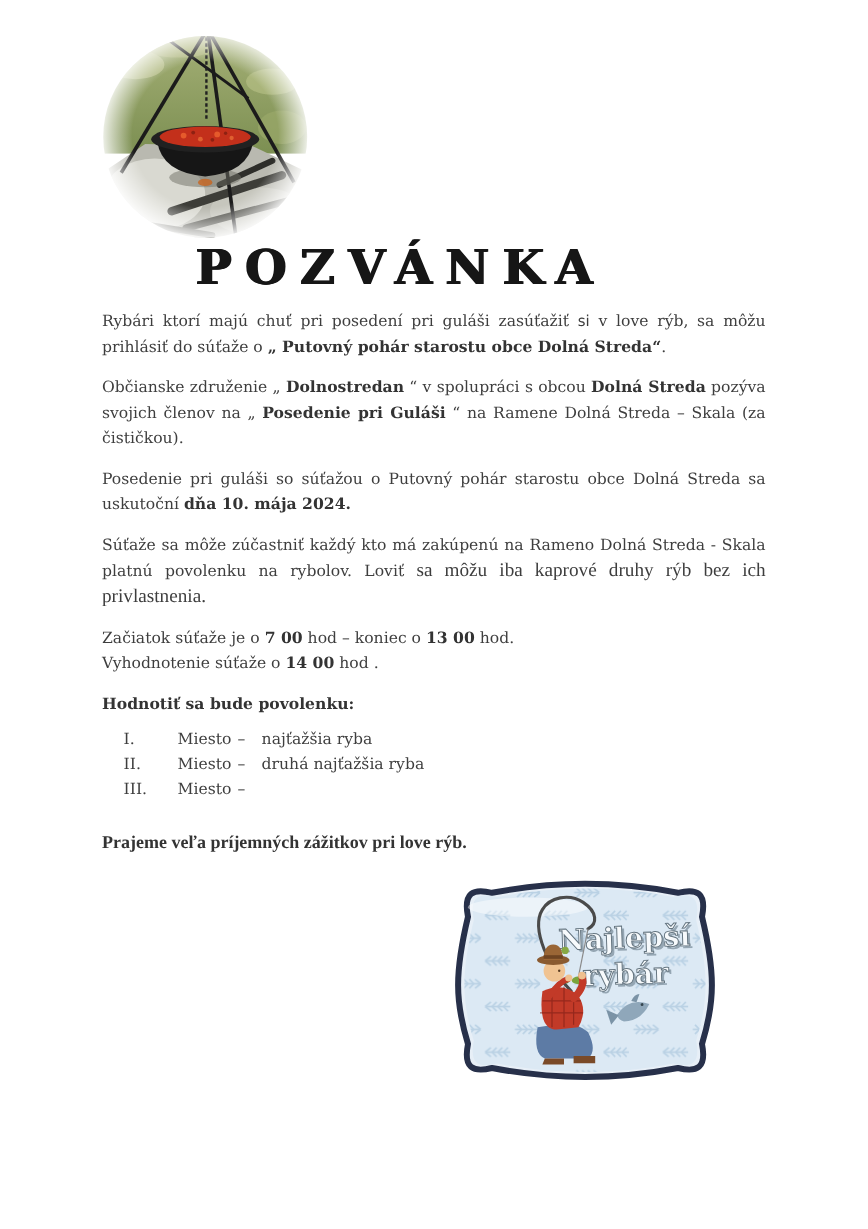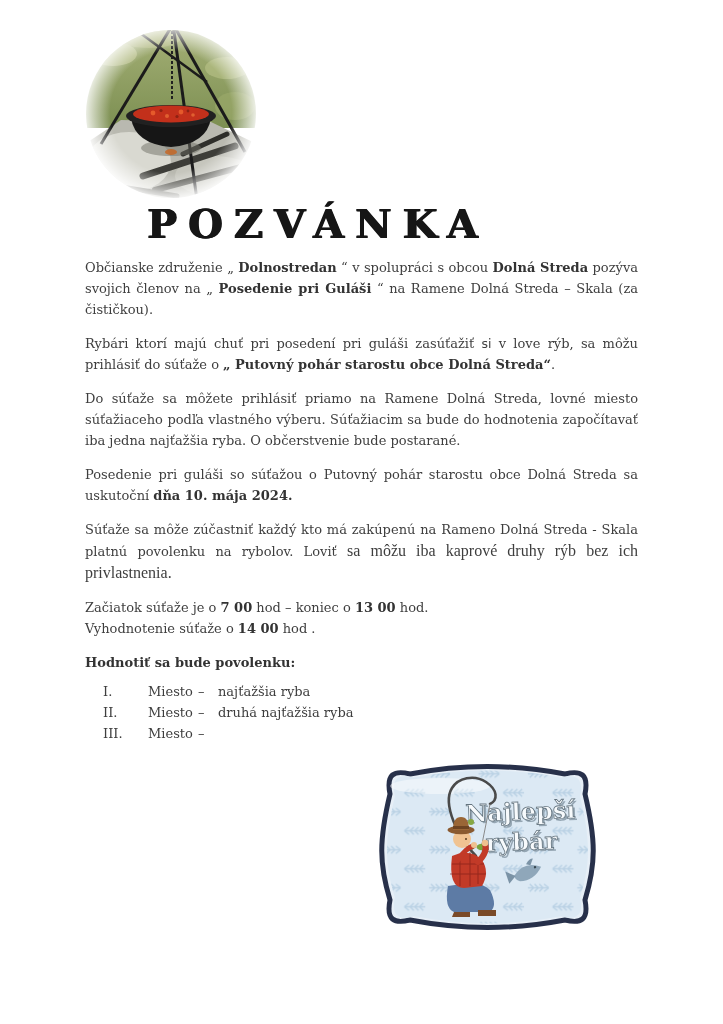--- a/index.html
+++ b/index.html
@@ -4,21 +4,21 @@
 <style>
   html,body{margin:0;padding:0;background:#ffffff;}
   .page{
     position:relative;width:723px;height:1024px;background:#fff;
     font-family:"DejaVu Serif",serif;color:#3e3e3e;overflow:hidden;
   }
   
   .photo{position:absolute;left:85px;top:26px;width:172px;height:172px;}
   
   .title{
-    position:absolute;top:199px;left:0;width:636px;margin:0;
+    position:absolute;top:199px;left:16px;width:636px;margin:0;
     text-align:center;font-size:40px;line-height:50px;font-weight:bold;
     letter-spacing:11px;color:#161616;
     text-shadow:0.7px 0 0 #161616,-0.7px 0 0 #161616;
     font-family:"DejaVu Serif",serif;
   }
   
   .doc{
     position:absolute;left:85px;top:257px;width:553px;
     font-size:13px;line-height:21px;
   }
@@ -97,23 +97,22 @@
 
         <ellipse cx="86" cy="126" rx="6" ry="3" fill="#c8641e" opacity="0.8"></ellipse>
       </g>
       <rect x="0" y="0" width="172" height="172" fill="url(#gvig)"></rect>
     </svg>
   </div>
 
   <h1 class="title">POZVÁNKA</h1>
 
   <div class="doc">
+    <p class="just"><span>Rybári ktorí majú chuť pri posedení pri guláši zasúťažiť </span><span class="seg-sans">si</span><span> v love rýb, sa môžu prihlásiť do súťaže o </span><span class="seg-b">„ Putovný pohár starostu obce Dolná Streda“</span><span>.</span></p>
     <p class="just"><span>Občianske združenie „ </span><span class="seg-b">Dolnostredan</span><span> “ v spolupráci s obcou </span><span class="seg-b">Dolná Streda</span><span> pozýva svojich členov na „ </span><span class="seg-b">Posedenie pri Guláši</span><span> “ na Ramene Dolná Streda – Skala (za čističkou).</span></p>
-    <p class="just"><span>Rybári ktorí majú chuť pri posedení pri guláši zasúťažiť </span><span class="seg-sans">si</span><span> v love rýb, sa môžu prihlásiť do súťaže o </span><span class="seg-b">„ Putovný pohár starostu obce Dolná Streda“</span><span>.</span></p>
-    <p class="just"><span>Do súťaže sa môžete prihlásiť priamo na Ramene Dolná Streda, lovné miesto súťažiaceho podľa vlastného výberu. Súťažiacim sa bude do hodnotenia započítavať iba jedna najťažšia ryba. O občerstvenie bude postarané.</span></p>
     <p class="just"><span>Posedenie pri guláši so súťažou o Putovný pohár starostu obce Dolná Streda sa uskutoční </span><span class="seg-b">dňa 10. mája 2024.</span></p>
     <p class="just"><span>Súťaže sa môže zúčastniť každý kto má zakúpenú na Rameno Dolná Streda - Skala platnú povolenku na rybolov. Loviť </span><span class="seg-t">sa môžu iba kaprové druhy rýb bez ich privlastnenia.</span></p>
     <div class="schedule">
       <p><span>Začiatok súťaže je  o </span><span class="seg-b">7 00</span><span> hod – koniec o </span><span class="seg-b">13 00</span><span> hod.</span></p>
       <p><span>Vyhodnotenie súťaže o </span><span class="seg-b">14 00</span><span> hod .</span></p>
     </div>
     <p class="heading"><span class="seg-b">Hodnotiť sa bude povolenku:</span></p>
     <div class="rlist">
       <div class="lrow">
         <span>I.</span>
@@ -126,20 +125,21 @@
         <span>Miesto</span>
         <span>–</span>
         <span>druhá najťažšia ryba</span>
       </div>
       <div class="lrow">
         <span>III.</span>
         <span>Miesto</span>
         <span>–</span>
       </div>
     </div>
+    <p class="closing"><span class="seg-tb">Prajeme veľa príjemných zážitkov pri love rýb.</span></p>
 
     <div class="pillow">
       <svg width="235" height="172" viewBox="0 0 235 172">
         <defs>
           <pattern id="fbp" width="52" height="40" patternUnits="userSpaceOnUse">
             <g stroke="#b6cfe3" stroke-width="1.5" fill="none" opacity="0.9">
               <path d="M4,10 H26"></path>
               <path d="M26,10 l-5,-4 M26,10 l-5,4 M10,10 l-4,-4 M10,10 l-4,4 M15,10 l-4,-4 M15,10 l-4,4 M20,10 l-4,-4 M20,10 l-4,4"></path>
               <path d="M30,30 H52"></path>
               <path d="M30,30 l5,-4 M30,30 l5,4 M46,30 l4,-4 M46,30 l4,4 M41,30 l4,-4 M41,30 l4,4 M36,30 l4,-4 M36,30 l4,4"></path>

